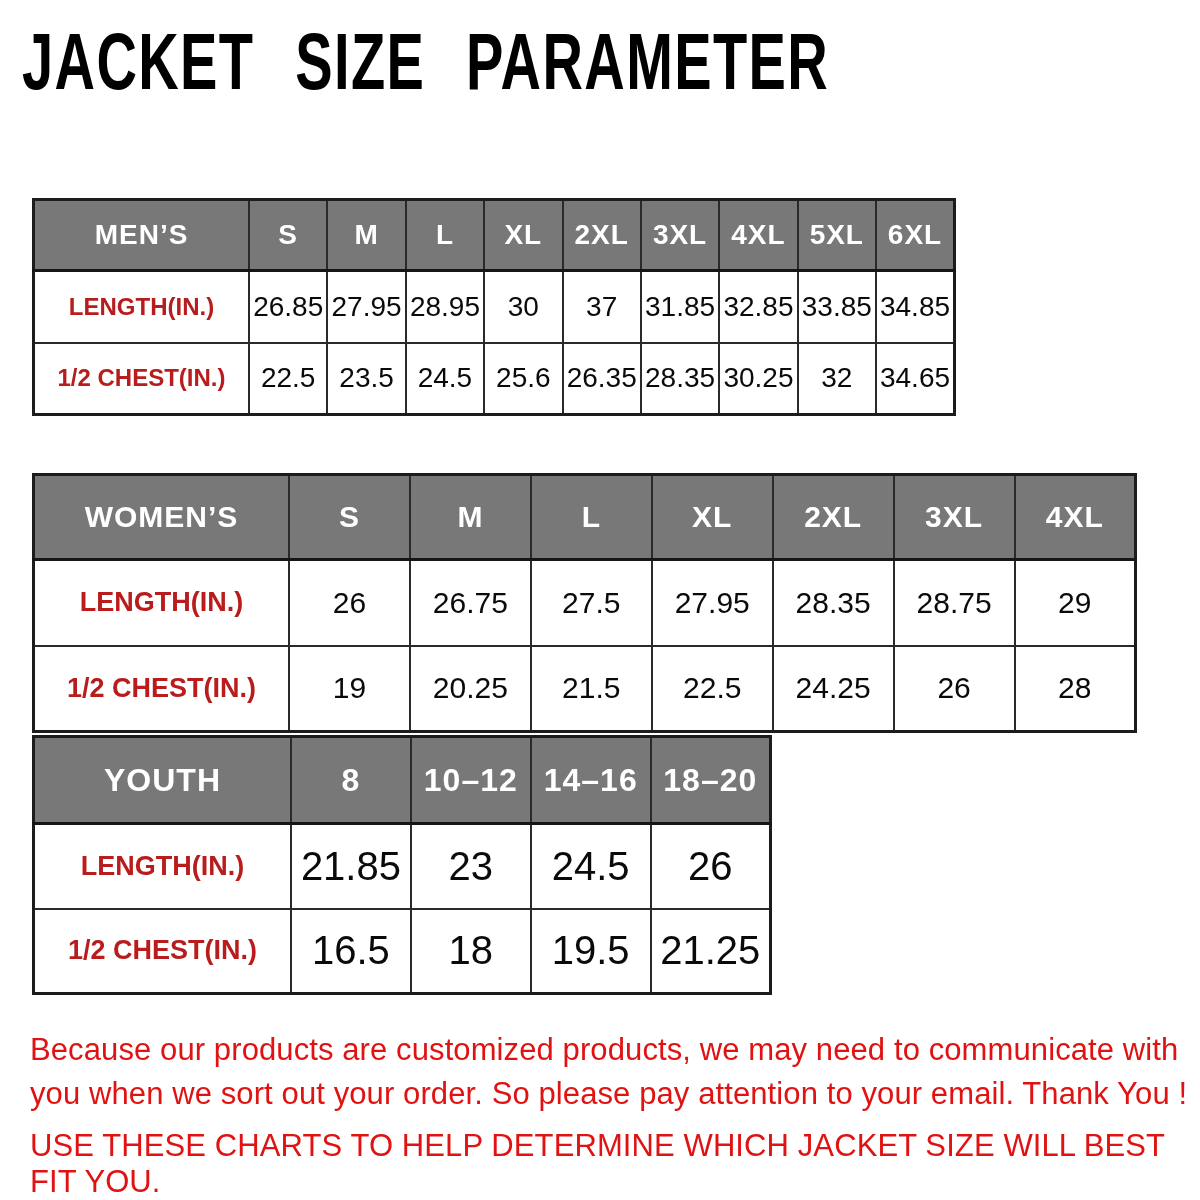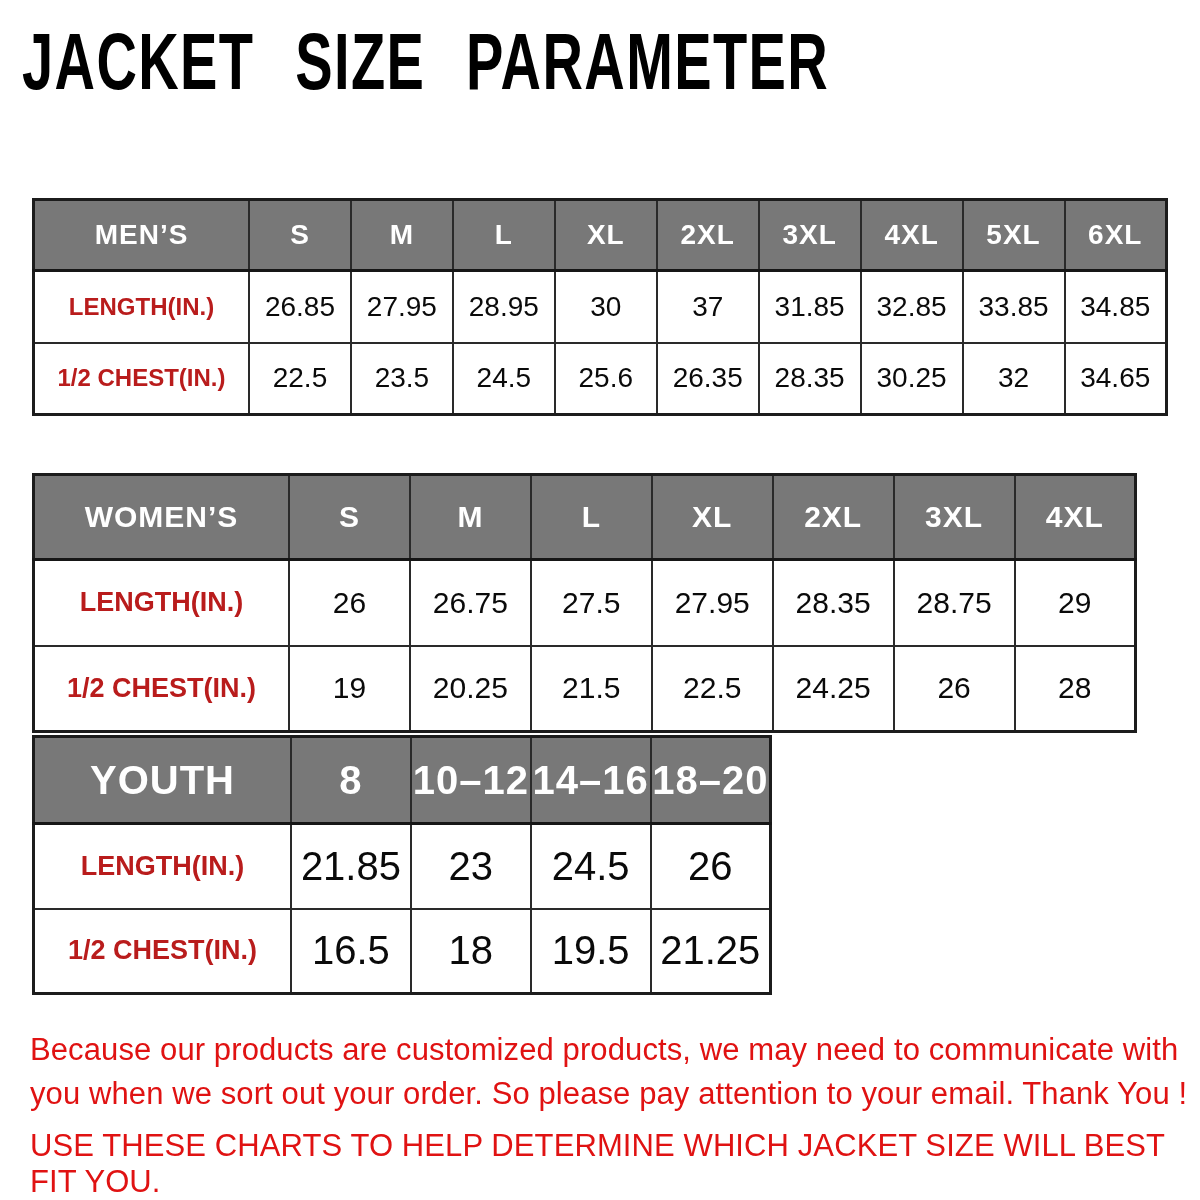--- a/index.html
+++ b/index.html
@@ -63,21 +63,21 @@
     color:#ffffff;
     font-weight:700;
     border-bottom:3px solid #161616;
     letter-spacing:1px;
   }
   .size-table td.row-label { font-weight:700; color:#b91c1c; }
   .size-table td.size-value { font-weight:400; color:#0a0a0a; }
 
   
   .wrap-mens { left:32px; top:198px; }
-  .t-mens { width:1136px; }
+  .t-mens { width:924px; }
   .t-mens thead tr { height:71px; }
   .t-mens tbody tr { height:72px; }
   .t-mens thead th { font-size:28px; }
   .t-mens .col-first { width:213px; }
   .t-mens td.row-label { font-size:24px; }
   .t-mens td.size-value { font-size:28px; }
 
   
   .wrap-womens { left:32px; top:445px;margin-top:28px; }
   .t-womens { width:1105px; }
@@ -86,21 +86,21 @@
   .t-womens thead th { font-size:30px; }
   .t-womens .col-first { width:253px; }
   .t-womens td.row-label { font-size:27px; }
   .t-womens td.size-value { font-size:30px; }
 
   
   .wrap-youth { left:32px; top:735px; }
   .t-youth { width:740px; }
   .t-youth thead tr { height:87px; }
   .t-youth tbody tr { height:85px; }
-  .t-youth thead th { font-size:40px; }
+  .t-youth thead th { font-size:32px; }
   .t-youth .col-first { width:255px; }
   .t-youth td.row-label { font-size:27px; }
   .t-youth td.size-value { font-size:40px; }
 
   
   .footer-para {
     position:absolute;
     left:30px;
     top:1028px;
     width:1160px;

